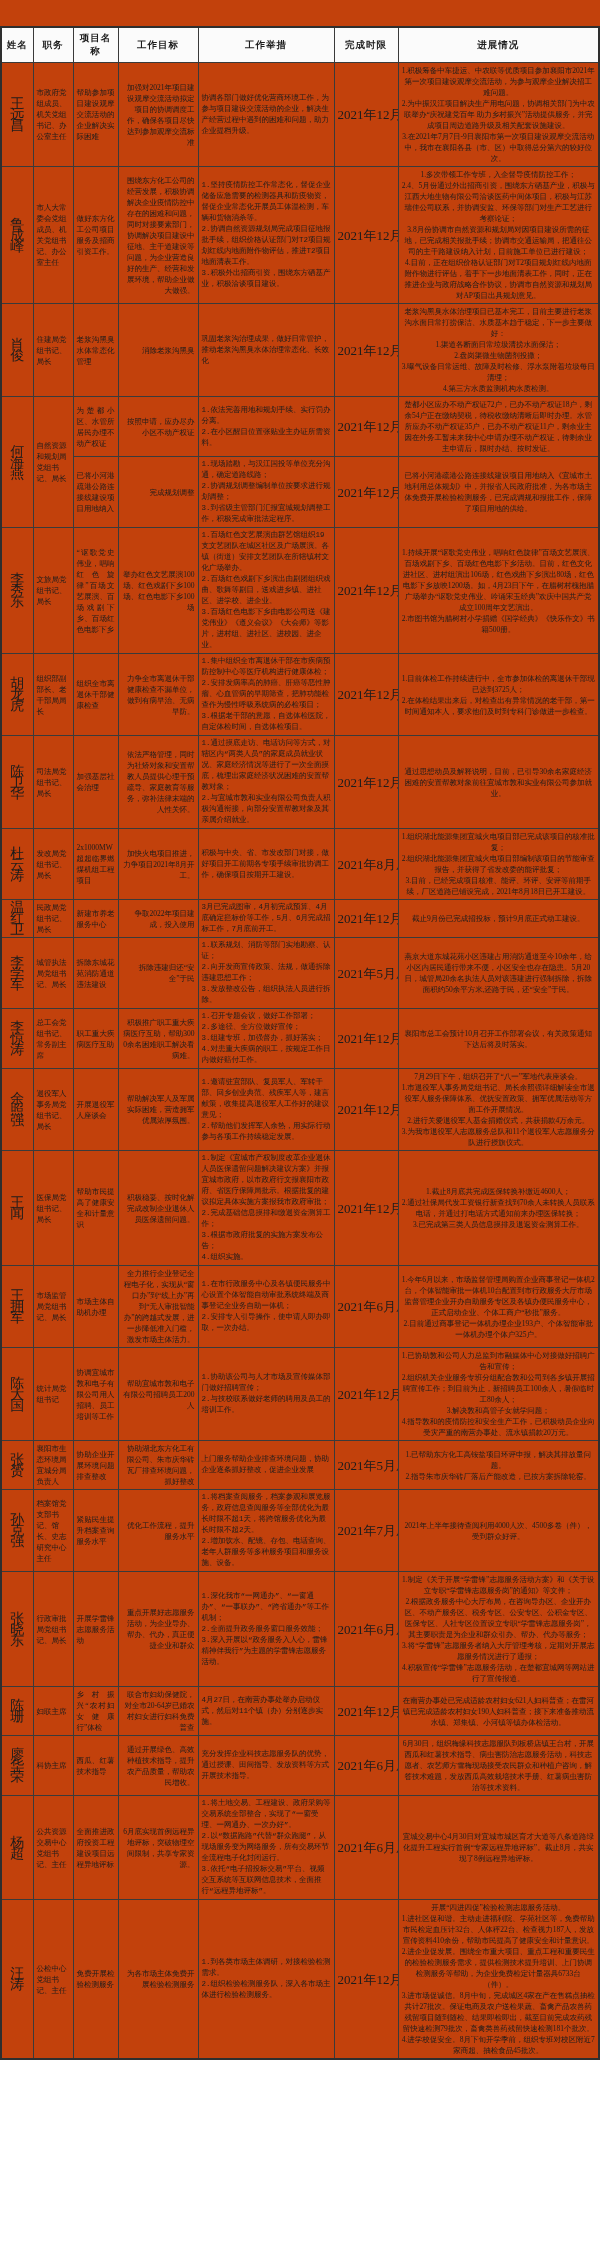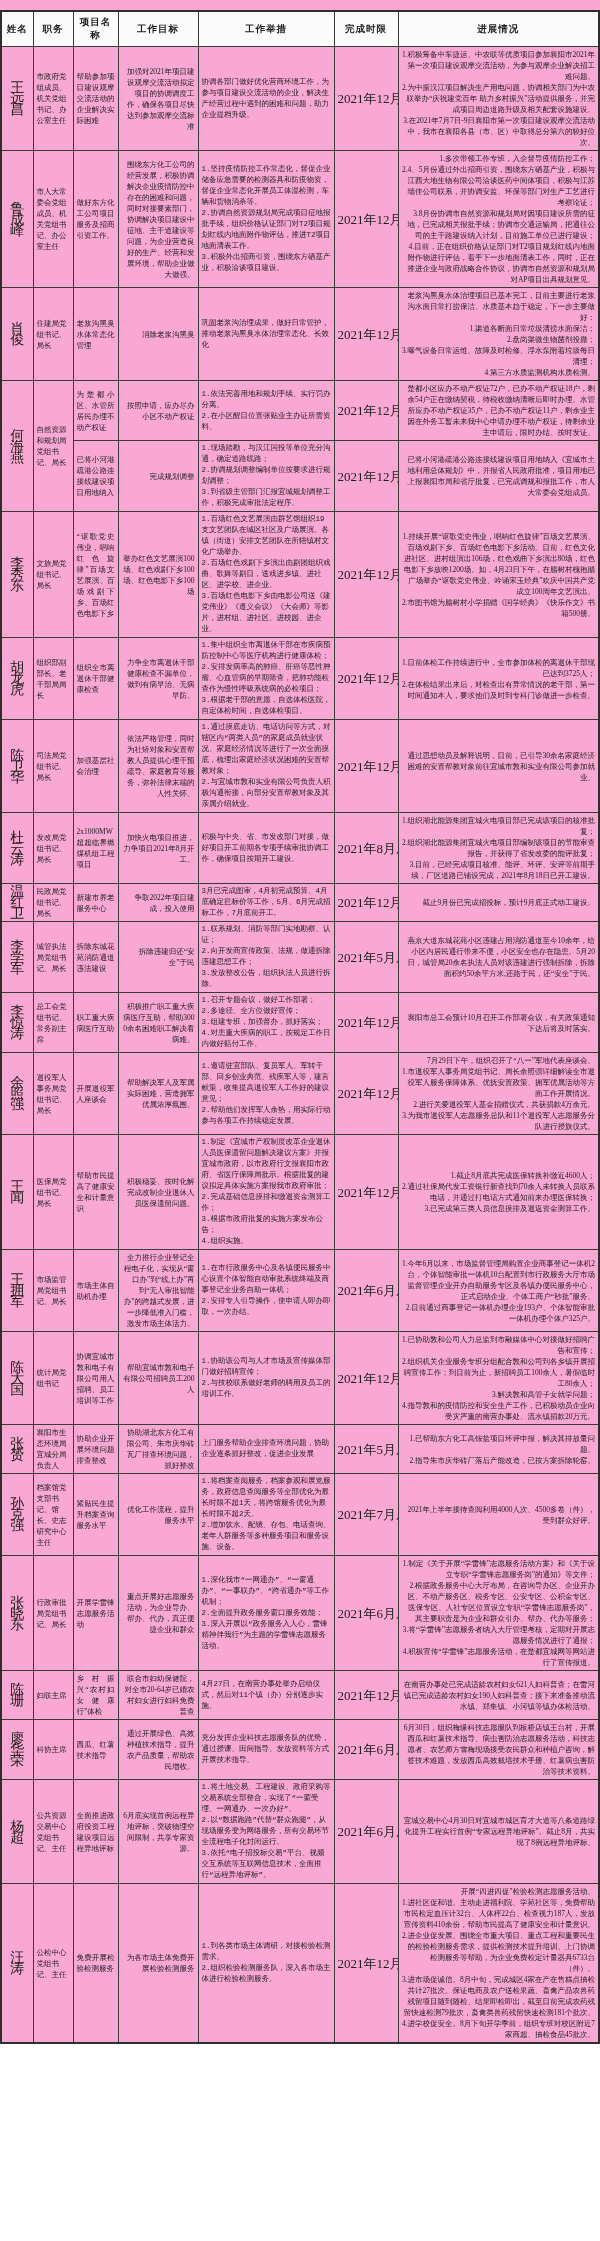--- a/index.html
+++ b/index.html
@@ -7,21 +7,21 @@
     padding: 0;
     width: 600px;
     height: 2241px;
     overflow: hidden;
     background: #ffffff;
   }
   body {
     font-family: "Liberation Serif", "DejaVu Serif", serif;
     color: #1c1c1c;
   }
-  .sheet { padding-top: 10px; background: #f9a8d4; }
+  .sheet { padding-top: 26px; background: #c2410c; }
   table.progress {
     width: 598px;
     border-collapse: collapse;
     table-layout: fixed;
     border: 2px solid #2e2e2e;
   }
   table.progress th, table.progress td {
     border: 1.5px solid #3a3a3a;
     vertical-align: middle;
     padding: 2px 3px;
@@ -40,21 +40,21 @@
     font-size: 7.5px;
     line-height: 11px;
     white-space: pre-line;
   }
   td.c-name  { text-align: center; font-size: 14px; }
   td.c-pos   { text-align: left; }
   td.c-proj  { text-align: justify; }
   td.c-goal  { text-align: right; }
   td.c-meas  { text-align: left; font-family: Liberation Mono, monospace; }
   td.c-dead  { text-align: center; white-space: nowrap; font-size: 13px; }
-  td.c-prog  { text-align: right; }
+  td.c-prog  { text-align: center; }
   col.w-name { width: 32px; }
   col.w-pos  { width: 40px; }
   col.w-proj { width: 45px; }
   col.w-goal { width: 80px; }
   col.w-meas { width: 136px; }
   col.w-dead { width: 64px; }
   col.w-prog { width: 201px; }
 </style>
 </head>
 <body>
@@ -130,21 +130,21 @@
           <td class="c-dead">2021年12月底</td>
           <td class="c-prog">楚都小区应办不动产权证72户，已办不动产权证18户，剩余54户正在缴纳契税，待税收缴纳清晰后即时办理。水管所应办不动产权证35户，已办不动产权证11户，剩余业主因在外务工暂未来我中心申请办理不动产权证，待剩余业主申请后，限时办结、按时发证。</td>
         </tr>
         <tr>
           <td class="c-proj">已将小河港疏港公路连接线建设项目用地纳入</td>
           <td class="c-goal">完成规划调整</td>
           <td class="c-meas">1.现场踏勘，与汉江国投等单位充分沟通，确定道路线路；
 2.协调规划调整编制单位按要求进行规划调整；
 3.到省级主管部门汇报宜城规划调整工作，积极完成审批法定程序。</td>
           <td class="c-dead">2021年12月底</td>
-          <td class="c-prog">已将小河港疏港公路连接线建设项目用地纳入《宜城市土地利用总体规划》中，并报省人民政府批准，项目用地已上报襄阳市局和省厅批复，已完成调规和报批工作，市人大常委会党组成员。</td>
+          <td class="c-prog">已将小河港疏港公路连接线建设项目用地纳入《宜城市土地利用总体规划》中，并报省人民政府批准，为各市场主体免费开展检验检测服务，已完成调规和报批工作，保障了项目用地的供给。</td>
         </tr>
         <tr>
           <td class="c-name">李秀东</td>
           <td class="c-pos">文旅局党组书记、局长</td>
           <td class="c-proj">“讴歌党史伟业，唱响红色旋律”百场文艺展演、百场戏剧下乡、百场红色电影下乡</td>
           <td class="c-goal">举办红色文艺展演100场、红色戏剧下乡100场、红色电影下乡100场</td>
           <td class="c-meas">1.百场红色文艺展演由群艺馆组织19支文艺团队在城区社区及广场展演。各镇（街道）安排文艺团队在所辖镇村文化广场举办。
 2.百场红色戏剧下乡演出由剧团组织戏曲、歌舞等剧目，送戏进乡镇、进社区、进学校、进企业。
 3.百场红色电影下乡由电影公司送《建党伟业》《遵义会议》《大会师》等影片，进村组、进社区、进校园、进企业。</td>
           <td class="c-dead">2021年12月底</td>

